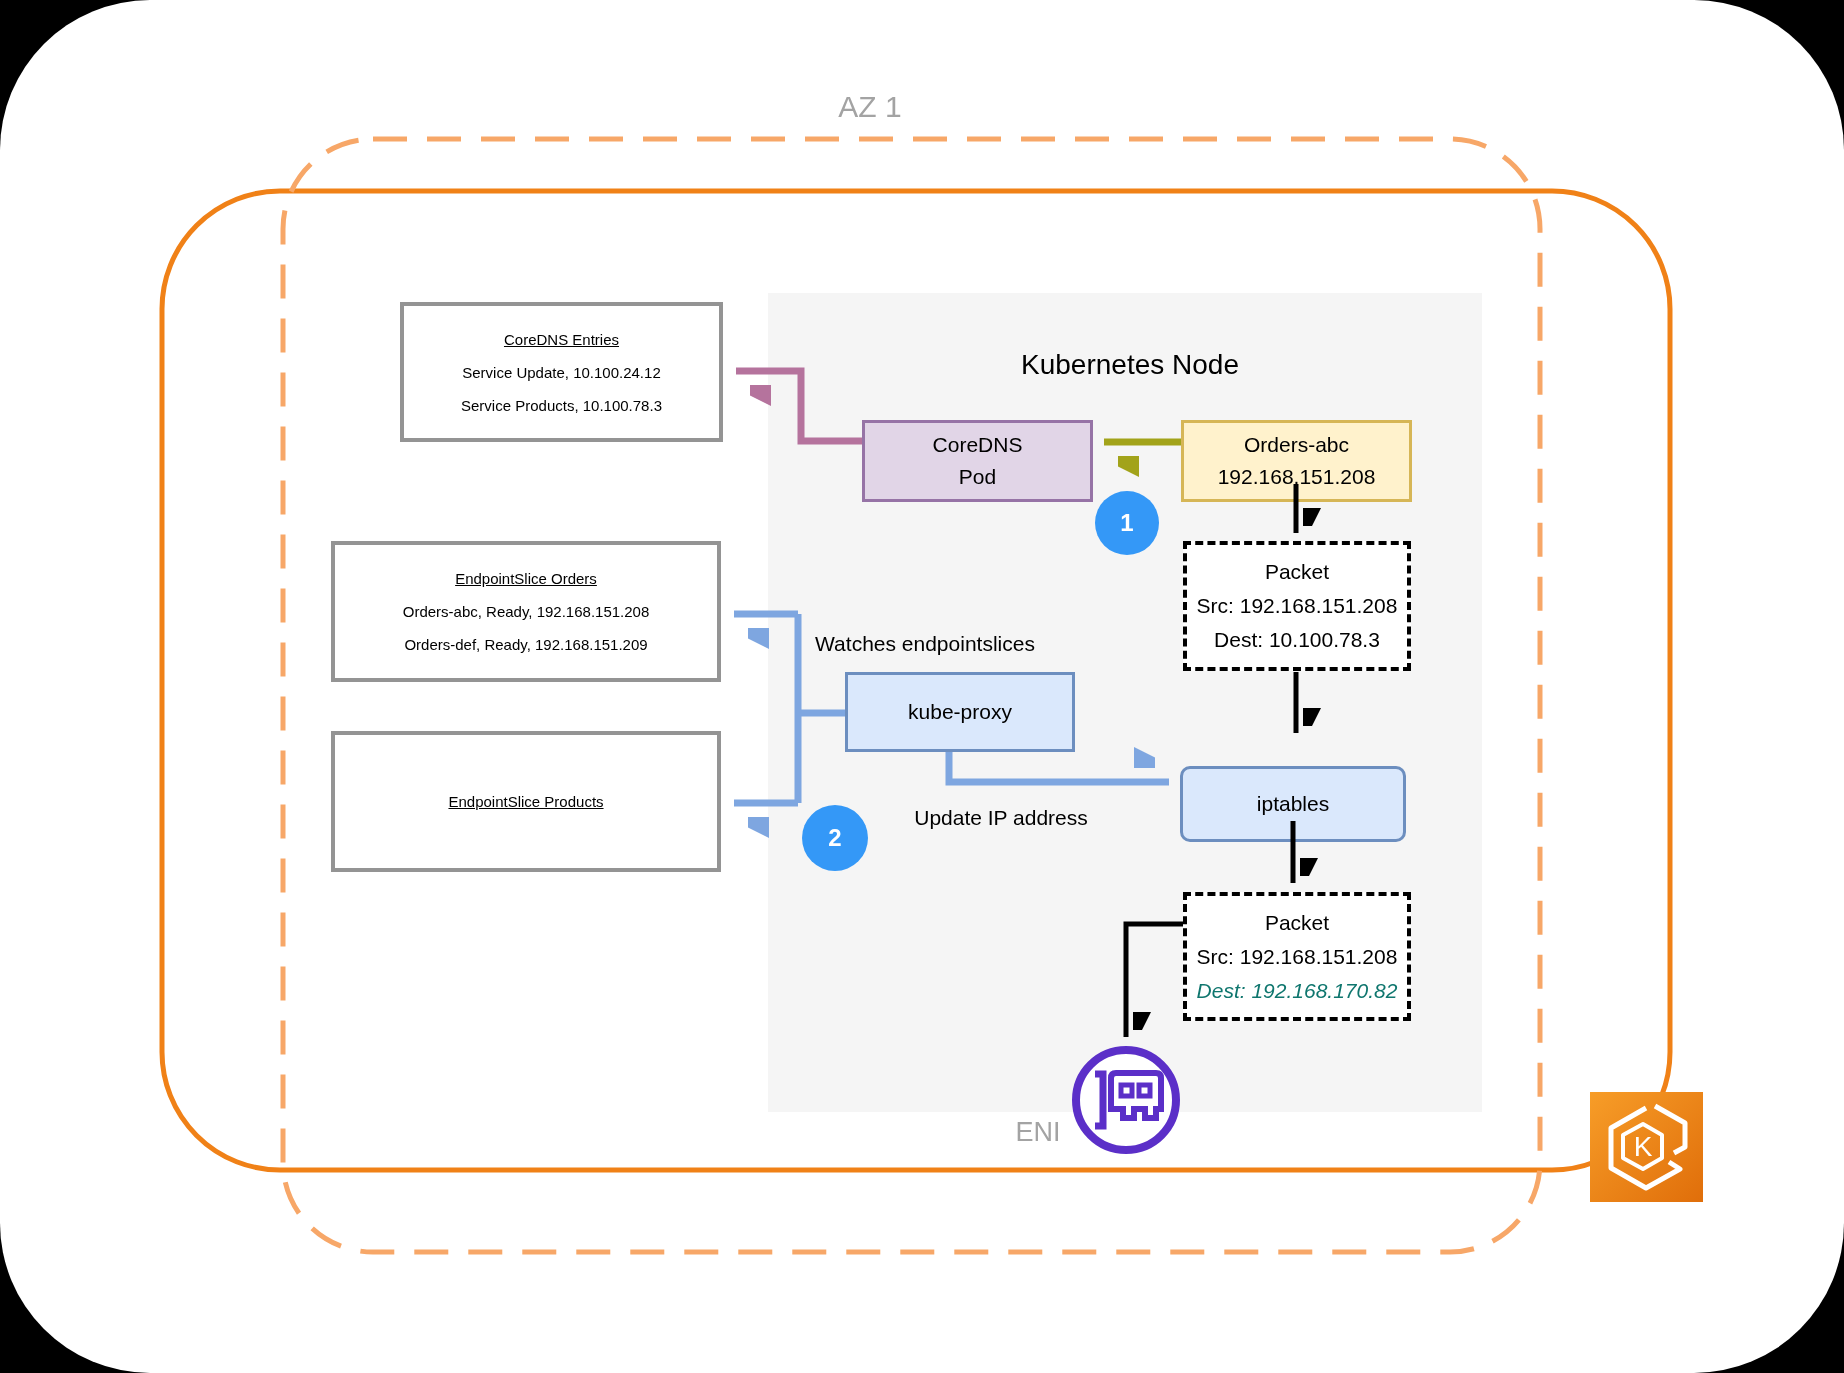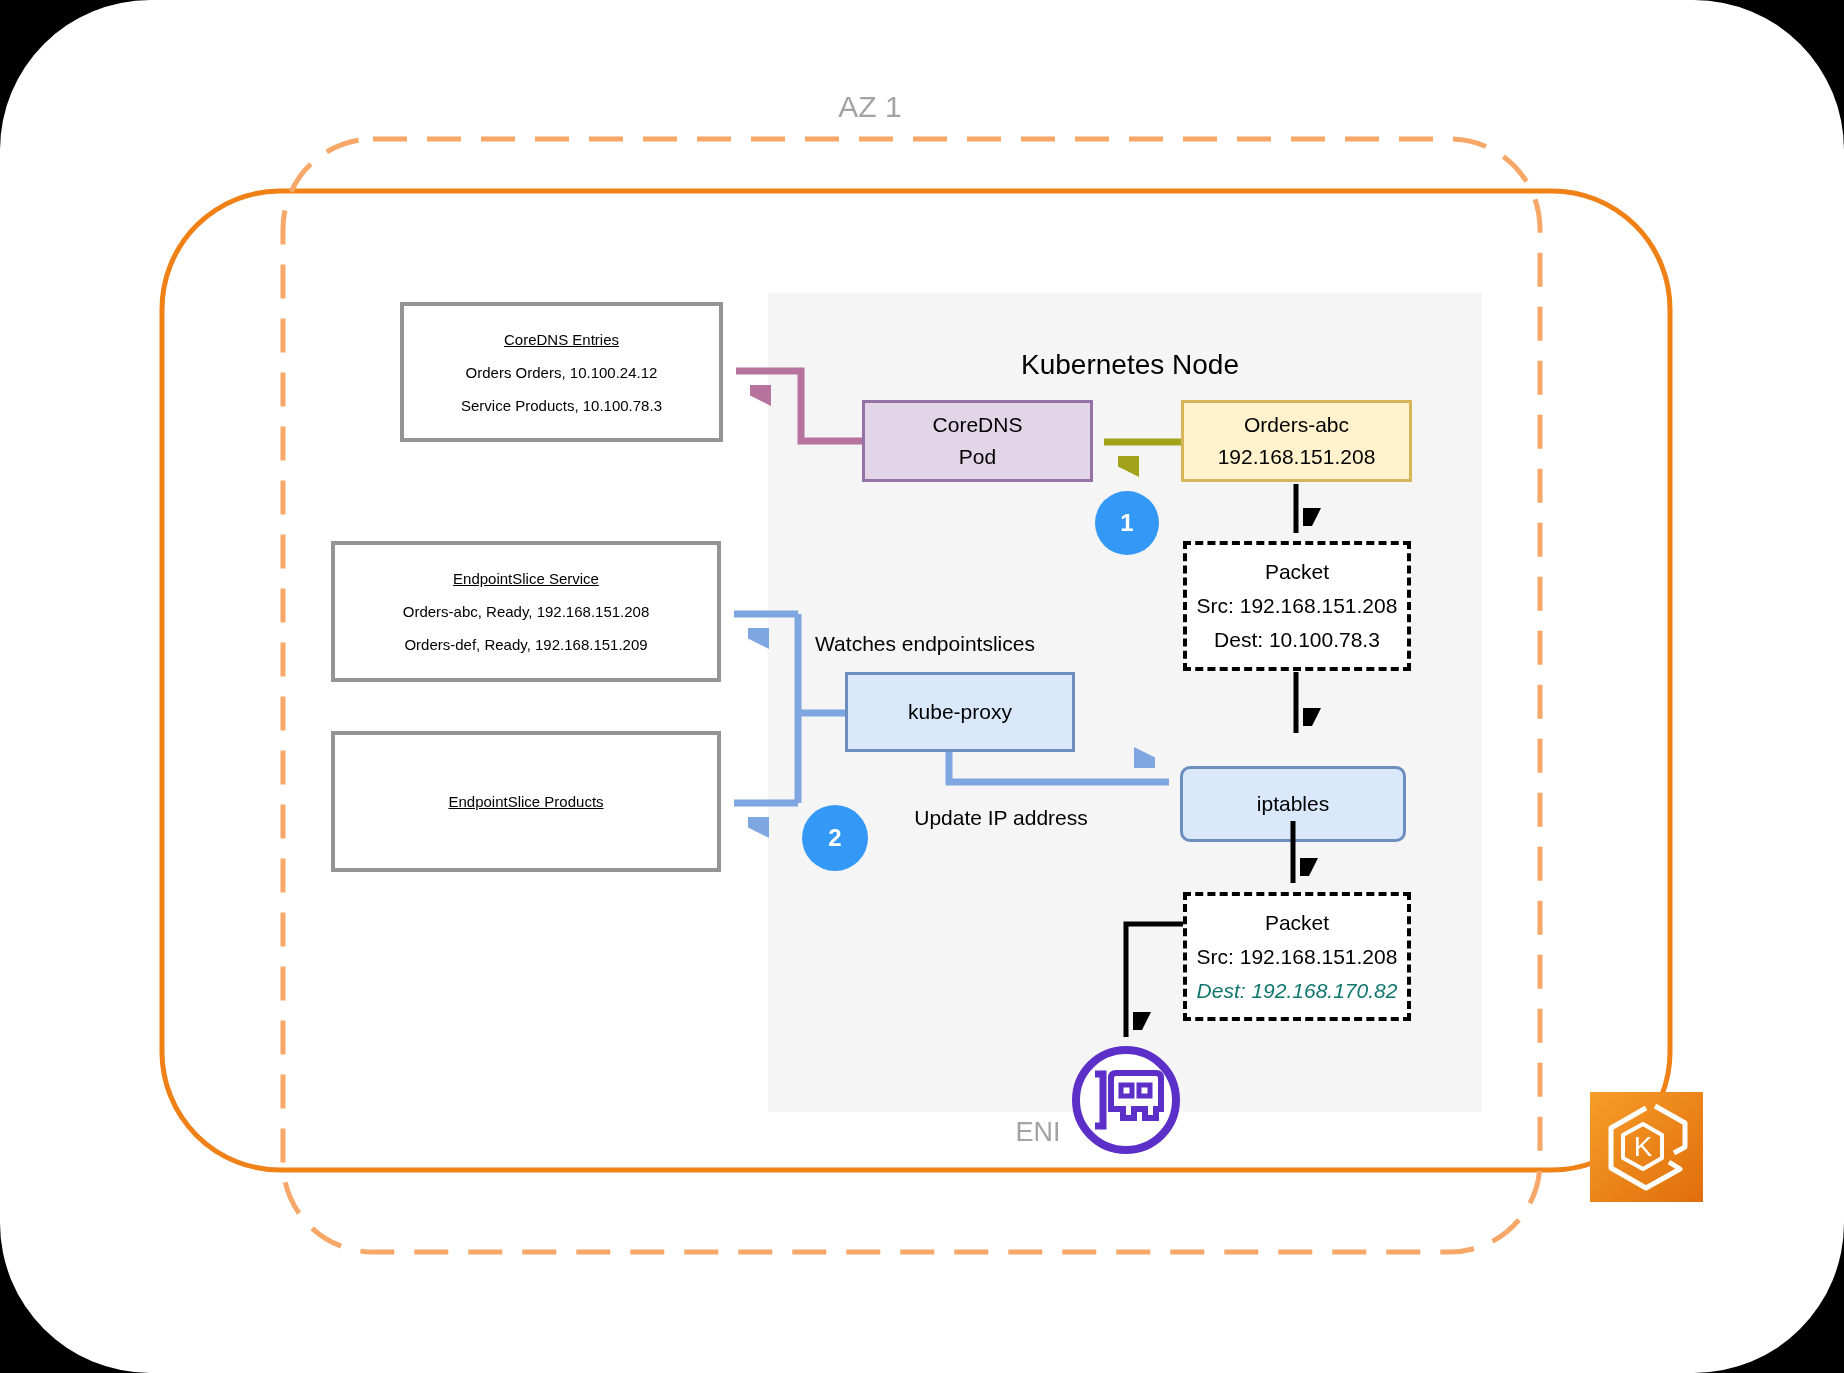--- a/index.html
+++ b/index.html
@@ -8,21 +8,21 @@
   .page{position:absolute;inset:0;background:#ffffff;border-radius:150px;}
   .layer{position:absolute;left:0;top:0;width:1844px;height:1373px;pointer-events:none;}
   .abs{position:absolute;box-sizing:border-box;}
   .gray-panel{background:#f5f5f5;}
   .lbl{color:#a3a3a3;white-space:nowrap;}
   .center{text-align:center;}
   .box{display:flex;flex-direction:column;align-items:center;justify-content:center;
        color:#000;background:#fff;}
   .info-box{border:4px solid #949494;font-size:15px;line-height:33px;}
   .info-box .box-title{text-decoration:underline;}
-  .pod-box{font-size:21px;line-height:32px;}
+  .pod-box{font-size:21px;line-height:32px;margin-top:20px;}
   .purple-box{background:#e1d5e7;border:3px solid #9673a6;}
   .yellow-box{background:#fff2cc;border:3px solid #d6b656;}
   .blue-box{background:#dae8fc;border:3px solid #6c8ebf;font-size:21px;}
   .packet-box{border:4px dashed #000;font-size:21px;line-height:34px;background:#fff;}
   .green-italic{color:#0f766e;font-style:italic;}
   .step-circle{border-radius:50%;background:#3498f7;color:#fff;font-weight:bold;
        font-size:24px;display:flex;align-items:center;justify-content:center;}
   .free-label{font-size:21px;color:#000;}
   .big-title{font-size:28px;color:#000;margin-top:25px;}
 </style>
@@ -39,26 +39,26 @@
     <rect x="283" y="139" width="1257" height="1113" rx="90" ry="90" fill="none" stroke="#f7a768" stroke-width="5" stroke-dasharray="34 20"></rect>
   </svg>
 
   <div class="abs lbl center" style="left:795px;top:90px;width:150px;font-size:30px;">AZ 1</div>
 
   <div class="abs gray-panel" style="left:768px;top:293px;width:714px;height:819px;"></div>
   <div class="abs lbl center big-title" style="left:930px;top:324px;width:400px;">Kubernetes Node</div>
 
   <div class="abs box info-box" style="left:400px;top:302px;width:323px;height:140px;">
     <div class="box-title">CoreDNS Entries</div>
-    <div>Orders Orders, 10.100.24.12</div>
+    <div>Service Update, 10.100.24.12</div>
     <div>Service Products, 10.100.78.3</div>
   </div>
 
   <div class="abs box info-box" style="left:331px;top:541px;width:390px;height:141px;">
-    <div class="box-title">EndpointSlice Service</div>
+    <div class="box-title">EndpointSlice Orders</div>
     <div>Orders-abc, Ready, 192.168.151.208</div>
     <div>Orders-def, Ready, 192.168.151.209</div>
   </div>
 
   <div class="abs box info-box" style="left:331px;top:731px;width:390px;height:141px;">
     <div class="box-title">EndpointSlice Products</div>
   </div>
 
   <div class="abs box pod-box purple-box" style="left:862px;top:400px;width:231px;height:82px;">
     <div>CoreDNS</div>

